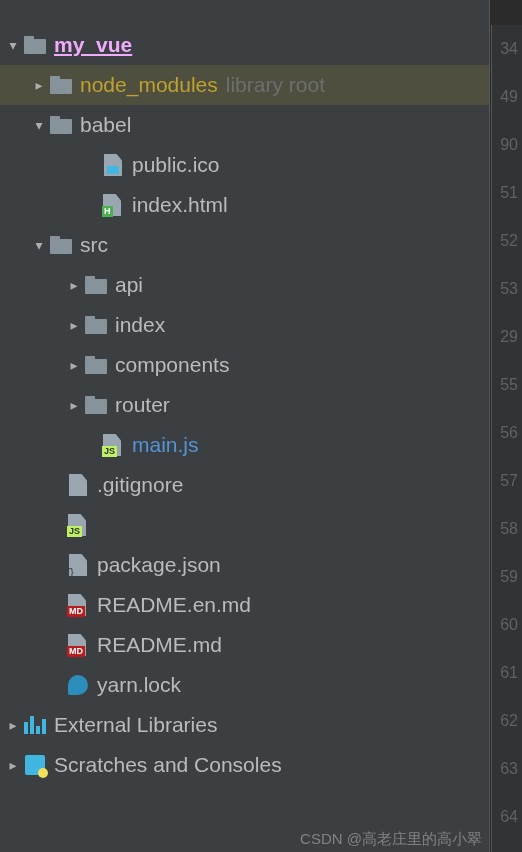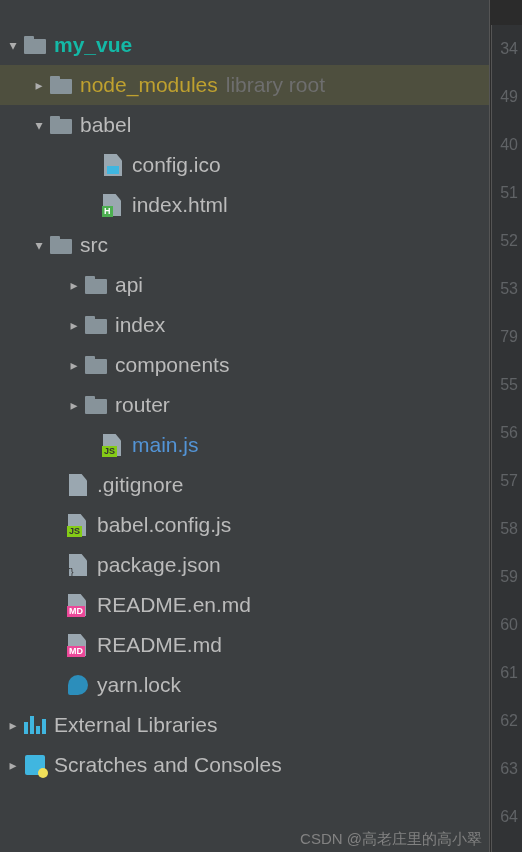--- a/index.html
+++ b/index.html
@@ -41,21 +41,21 @@
     .icon {
       width: 26px;
       display: inline-flex;
       justify-content: center;
       align-items: center;
       margin-right: 6px;
     }
     .folder-svg { fill: #87939a; }
     .folder-root { fill: #87939a; }
     .label { color: #bbbbbb; }
-    .label.bold { font-weight: 700; color: #14b8a6; }
+    .label.bold { font-weight: 700; color: #f0abfc; text-decoration: underline; }
     .label.excluded { color: #bfa12f; }
     .label.blue { color: #5394d6; }
     .hint { color: #6e6e6e; margin-left: 8px; }
     .indent-1 { padding-left: 4px; }
     .indent-2 { padding-left: 30px; }
     .indent-3 { padding-left: 65px; }
     .indent-4 { padding-left: 100px; }
     .gutter {
       position: absolute;
       right: 0;
@@ -92,22 +92,22 @@
     }
     .file-icon .badge {
       position: absolute;
       bottom: -1px;
       left: -1px;
       font-size: 9px;
       font-weight: bold;
       padding: 1px 2px;
       line-height: 1;
     }
-    .badge.js { background: #84cc16; color: #333; }
-    .badge.md { background: #ec4899; color: #fff; }
+    .badge.js { background: #bef264; color: #333; }
+    .badge.md { background: #b91c1c; color: #fff; }
     .badge.h { background: #4caf50; color: #fff; }
     .vue-logo {
       width: 22px; height: 18px;
       background: linear-gradient(#41b883, #41b883);
       clip-path: polygon(0 0, 20% 0, 50% 50%, 80% 0, 100% 0, 50% 85%);
       position: relative;
     }
     .lib-icon {
       display: flex;
       gap: 2px;
@@ -216,21 +216,21 @@
           <rect class="folder-svg" x="0" y="0" width="10" height="6" rx="1"></rect>
         </svg>
     </span>
     <span class="label">babel</span>
   </div>
 
   <div class="row indent-4">
     <span class="icon">
         <div class="img-icon"></div>
       </span>
-    <span class="label">config.ico</span>
+    <span class="label">public.ico</span>
   </div>
 
   <div class="row indent-4">
     <span class="icon">
         <div class="file-icon">
           <div class="page"></div>
           <div class="badge h">H</div>
         </div>
       </span>
     <span class="label">index.html</span>
@@ -309,21 +309,20 @@
     <span class="label">.gitignore</span>
   </div>
 
   <div class="row indent-3">
     <span class="icon">
         <div class="file-icon">
           <div class="page"></div>
           <div class="badge js">JS</div>
         </div>
       </span>
-    <span class="label">babel.config.js</span>
   </div>
 
   <div class="row indent-3">
     <span class="icon">
         <div class="json-icon"></div>
       </span>
     <span class="label">package.json</span>
   </div>
 
   <div class="row indent-3">
@@ -372,25 +371,25 @@
         <div class="scratch-icon"></div>
       </span>
     <span class="label">Scratches and Consoles</span>
   </div>
 
 </div>
 
 <div class="gutter">
   <div style="height:48px;line-height:48px">34</div>
   <div style="height:48px;line-height:48px">49</div>
-  <div style="height:48px;line-height:48px">40</div>
+  <div style="height:48px;line-height:48px">90</div>
   <div style="height:48px;line-height:48px">51</div>
   <div style="height:48px;line-height:48px">52</div>
   <div style="height:48px;line-height:48px">53</div>
-  <div style="height:48px;line-height:48px">79</div>
+  <div style="height:48px;line-height:48px">29</div>
   <div style="height:48px;line-height:48px">55</div>
   <div style="height:48px;line-height:48px">56</div>
   <div style="height:48px;line-height:48px">57</div>
   <div style="height:48px;line-height:48px">58</div>
   <div style="height:48px;line-height:48px">59</div>
   <div style="height:48px;line-height:48px">60</div>
   <div style="height:48px;line-height:48px">61</div>
   <div style="height:48px;line-height:48px">62</div>
   <div style="height:48px;line-height:48px">63</div>
   <div style="height:48px;line-height:48px">64</div>

